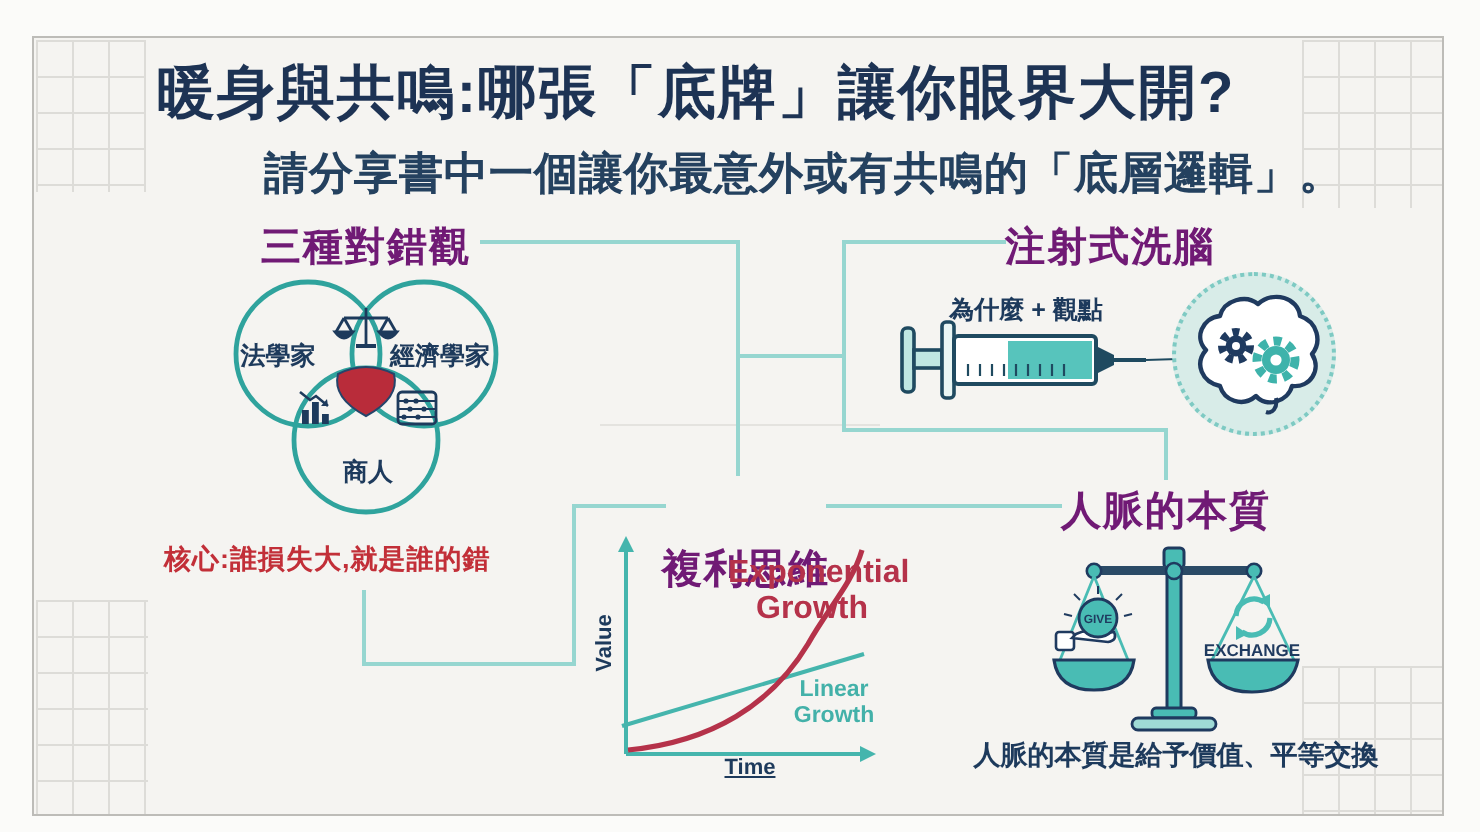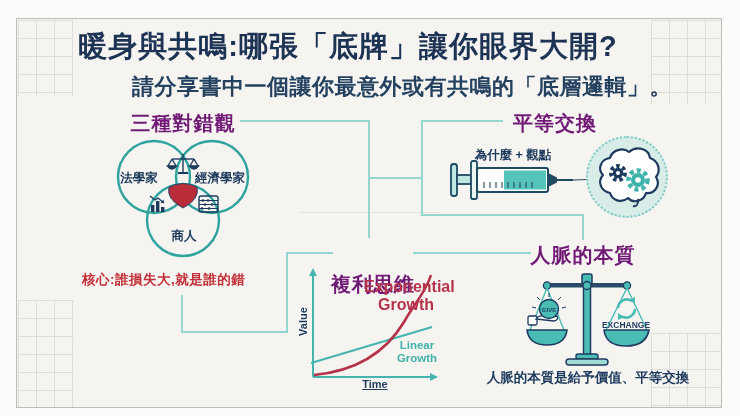--- a/index.html
+++ b/index.html
@@ -49,21 +49,21 @@
   <div class="abs cn hl" style="left:423px;top:120px;width:80px;"></div>
   <div class="abs cn hl" style="left:421px;top:214px;width:163px;"></div>
   <div class="abs cn vl" style="left:582px;top:214px;height:26px;"></div>
   <div class="abs cn hl" style="left:413px;top:252px;width:118px;"></div>
   <div class="abs cn vl" style="left:181px;top:295px;height:38px;"></div>
   <div class="abs cn hl" style="left:181px;top:331px;width:107px;"></div>
   <div class="abs cn vl" style="left:286px;top:252px;height:81px;"></div>
   <div class="abs cn hl" style="left:286px;top:252px;width:47px;"></div>
 
   <div class="abs heading" style="left:108px;top:110px;">三種對錯觀</div>
-  <div class="abs heading" style="left:480px;top:110px;">平等交換</div>
+  <div class="abs heading" style="left:480px;top:110px;">注射式洗腦</div>
   <div class="abs heading" style="left:298px;top:242px;margin-top:29px;">複利思維</div>
   <div class="abs heading" style="left:508px;top:242px;">人脈的本質</div>
 
   <svg class="abs" style="left:108px;top:136px;" width="156" height="126" viewBox="0 0 156 126">
     <circle cx="46" cy="41" r="36" fill="none" stroke="#2fa39d" stroke-width="2.4"></circle>
     <circle cx="104" cy="41" r="36" fill="none" stroke="#2fa39d" stroke-width="2.4"></circle>
     <circle cx="75" cy="84" r="36" fill="none" stroke="#2fa39d" stroke-width="2.4"></circle>
     <path d="M61,51 Q75,44 89,51 Q92,63 75,72 Q58,63 61,51 Z" fill="#b92c3a" stroke="#25456b" stroke-width="1"></path>
 
     <g stroke="#1d3a5c" stroke-width="1.4" fill="none">

